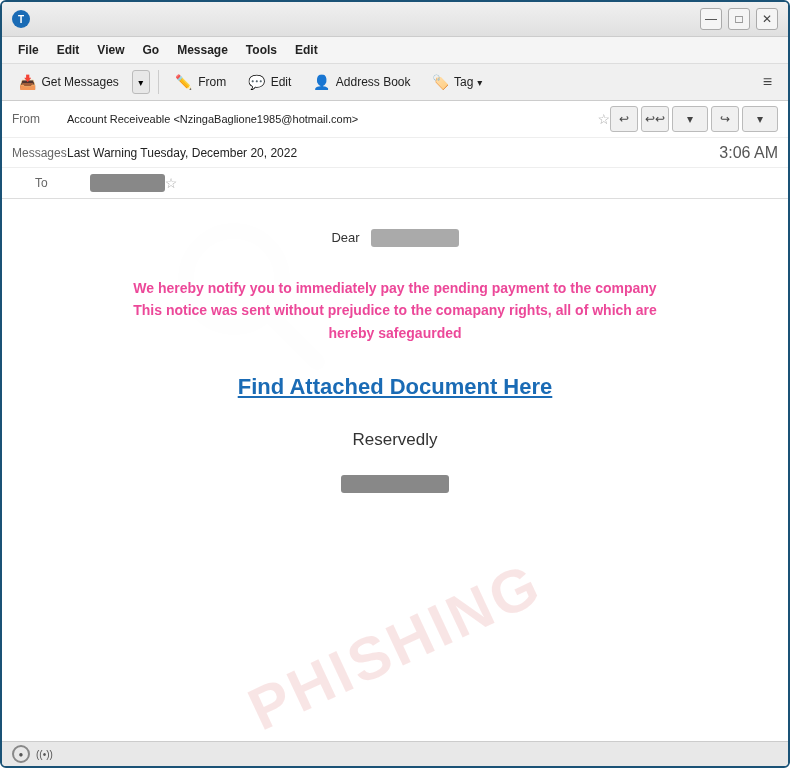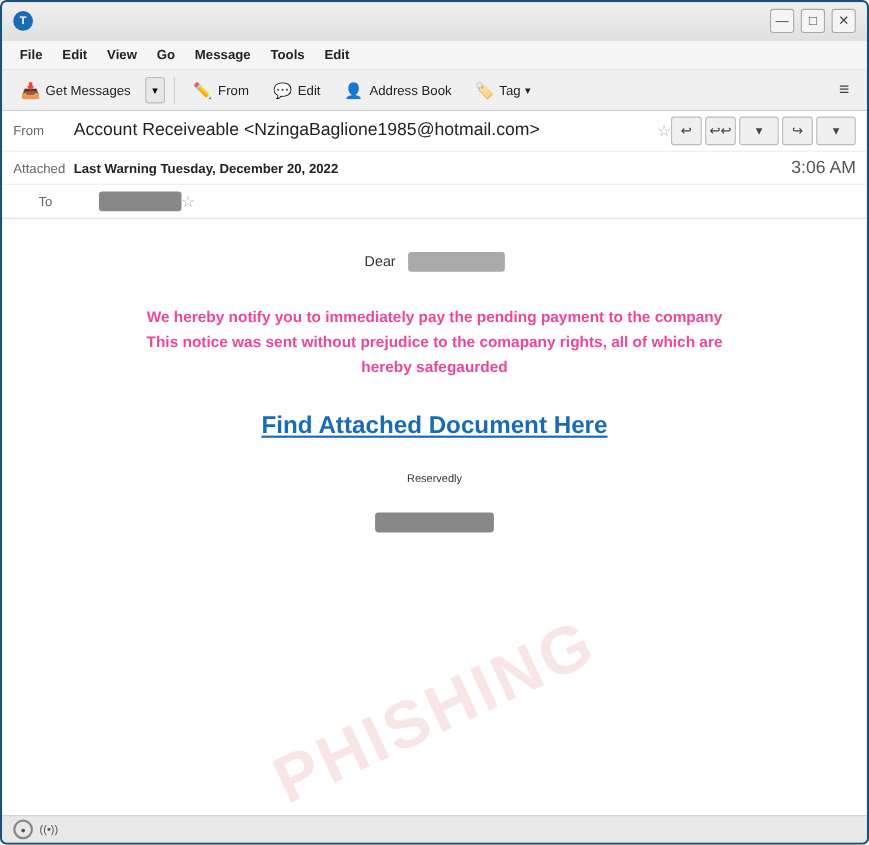--- a/index.html
+++ b/index.html
@@ -155,27 +155,27 @@
       min-height: 30px;
     }
     .email-header-row:last-child { border-bottom: none; padding-left: 33px; }
     .email-label {
       color: #666;
       font-size: 12px;
       min-width: 55px;
       flex-shrink: 0;
     }
     .email-value {
-      font-size: 16px;
+      font-size: 11px;
       color: #222;
       flex: 1;
     }
     .email-subject-value {
       font-size: 12px;
-      font-weight: bold;
+      font-weight: normal;
       color: #222;
       flex: 1;
     }
     .email-time {
       font-size: 16px;
       color: #555;
     }
     .star-icon { color: #aaa; cursor: pointer; font-size: 14px; }
     .nav-buttons {
       display: flex;
@@ -266,21 +266,21 @@
       margin-bottom: 30px;
     }
     .phishing-link {
       font-size: 22px;
       font-weight: bold;
       color: #1a6bb5;
       text-decoration: underline;
       cursor: pointer;
     }
     .closing-line {
-      font-size: 10px;
+      font-size: 17px;
       color: #333;
       margin-bottom: 25px;
     }
     .date-line {
       font-size: 14px;
       color: #333;
       margin-bottom: 25px;
       font-weight: bold;
     }
 
@@ -380,21 +380,21 @@
       <div class="nav-buttons">
         <button class="nav-btn">↩</button>
         <button class="nav-btn">↩↩</button>
         <button class="nav-btn nav-btn-wide">▾</button>
         <button class="nav-btn">↪</button>
         <button class="nav-btn nav-btn-wide">▾</button>
       </div>
     </div>
 
     <div class="email-header-row">
-      <span class="email-label">Attached</span>
+      <span class="email-label">Messages</span>
       <span class="email-subject-value">Last Warning Tuesday, December 20, 2022</span>
       <span class="email-time">3:06 AM</span>
     </div>
 
     <div class="email-header-row">
       <span class="email-label">To</span>
       <span class="blurred-text blurred-text-dark">&nbsp;&nbsp;&nbsp;&nbsp;&nbsp;&nbsp;&nbsp;&nbsp;&nbsp;&nbsp;&nbsp;&nbsp;&nbsp;&nbsp;&nbsp;&nbsp;&nbsp;&nbsp;&nbsp;&nbsp;</span>
       <span class="star-icon">☆</span>
     </div>
   </div>

